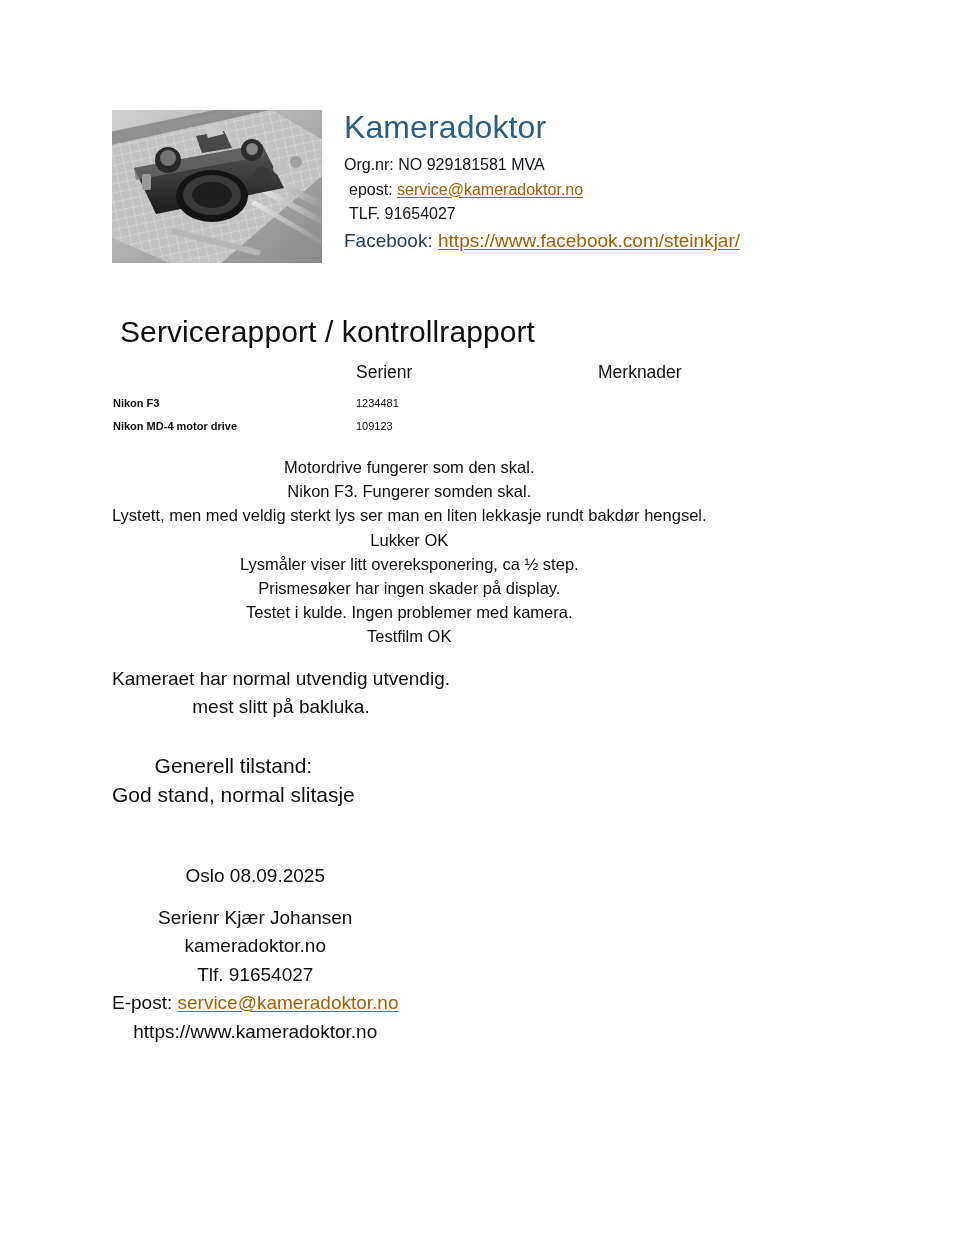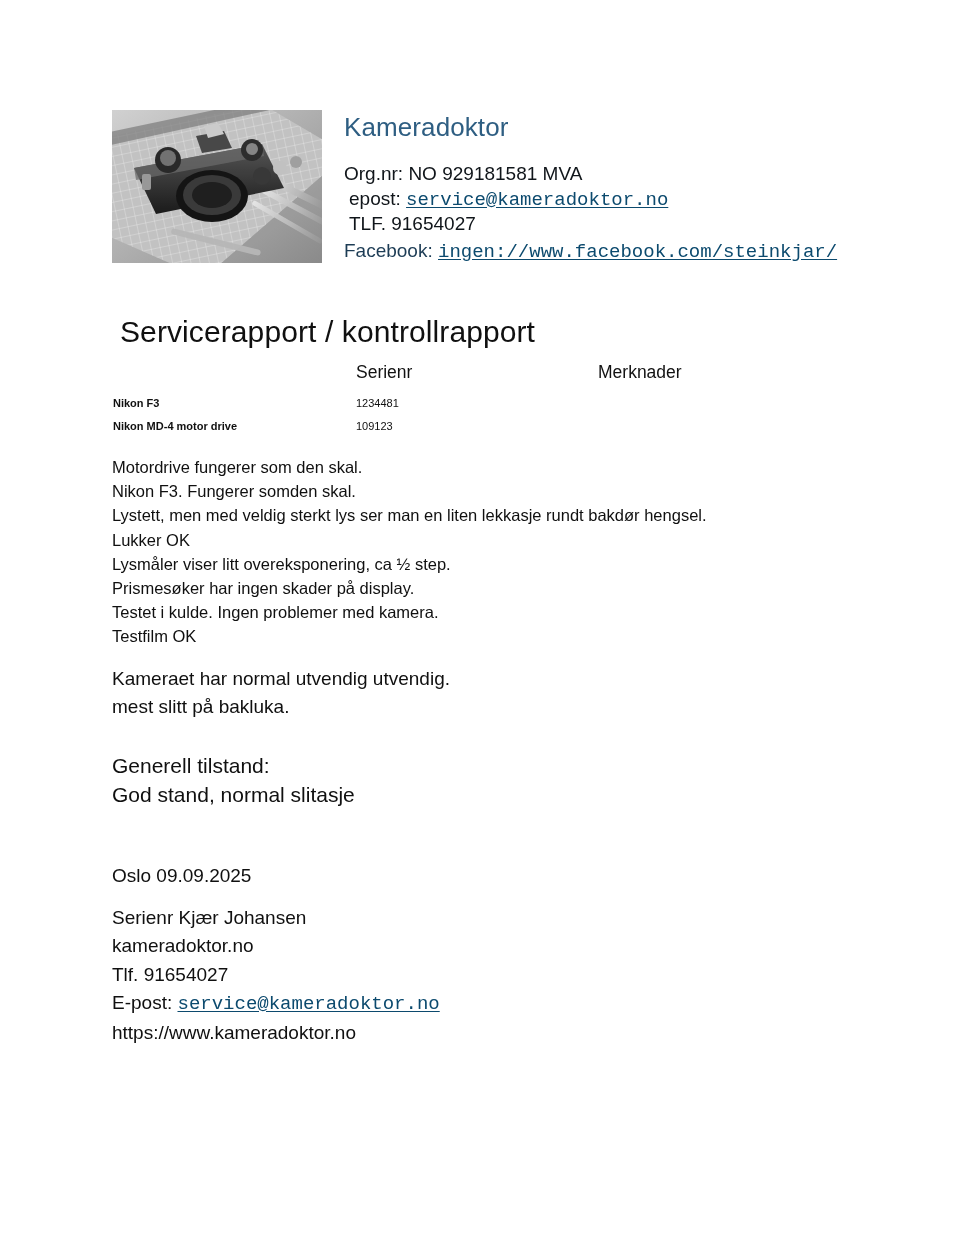--- a/index.html
+++ b/index.html
@@ -43,43 +43,42 @@
   .logo-photo svg { display: block; width: 100%; height: 100%; }
 
   .letterhead-text {
     margin-left: 22px;
     padding-top: 2px;
     display: flex;
     flex-direction: column;
   }
 
   .company-name {
-    font-size: 26px;
+    font-size: 32px;
     line-height: 30px;
     color: #2e5e82;
     letter-spacing: .1px;
-    margin-bottom: 20px;
+    margin-bottom: 11px;
   }
   .lh-line {
-    font-size: 19px;
+    font-size: 16px;
     line-height: 24.5px;
     color: #10151a;
     white-space: nowrap;
   }
   .lh-line.indent { padding-left: 5px; }
   .lh-line.facebook {
     font-size: 19px;
     line-height: 27px;
     color: #1d3c55;
   }
   a.link {
-    color: #0c4a6e;
+    color: #a16207;
     text-decoration: underline;
     text-underline-offset: 2px;
-    font-family: Liberation Mono, monospace;
   }
   .lh-line.facebook a.link { font-size: 19px; }
 
   
   .doc-title {
     position: absolute;
     left: 112px;
     top: 306px;
     font-size: 30px;
     line-height: 36px;
@@ -121,20 +120,21 @@
   .spec-table td.item {
     font-weight: 700;
     padding-left: 9px;
   }
   .spec-table td.serial { font-weight: 400; }
 
   
   .body-block {
     position: absolute;
     left: 112px;
+    text-align: center;
   }
   .findings { top: 455px; }
   .findings .line {
     font-size: 16.5px;
     line-height: 24.2px;
     color: #101010;
     white-space: nowrap;
   }
 
   .wear { top: 665px; }
@@ -228,21 +228,21 @@
 
       <div class="lh-line indent">
         <span>epost:</span>
         <a class="link" href="#">service@kameradoktor.no</a>
       </div>
 
       <div class="lh-line indent">TLF. 91654027</div>
 
       <div class="lh-line facebook">
         <span>Facebook:</span>
-        <a class="link" href="#">ingen://www.facebook.com/steinkjar/</a>
+        <a class="link" href="#">https://www.facebook.com/steinkjar/</a>
       </div>
     </div>
   </div>
 
   <h1 class="doc-title">Servicerapport / kontrollrapport</h1>
 
   <table class="spec-table">
     <thead>
       <tr>
         <th class="col-item"></th>
@@ -279,21 +279,21 @@
     <div class="line">Kameraet har normal utvendig utvendig.</div>
     <div class="line">mest slitt på bakluka.</div>
   </div>
 
   <div class="body-block condition">
     <div class="line">Generell tilstand:</div>
     <div class="line">God stand, normal slitasje</div>
   </div>
 
   <div class="body-block signoff">
-    <div class="line">Oslo 09.09.2025</div>
+    <div class="line">Oslo 08.09.2025</div>
     <div class="spacer"></div>
     <div class="line">Serienr Kjær Johansen</div>
     <div class="line">kameradoktor.no</div>
     <div class="line">Tlf. 91654027</div>
     <div class="line">
       <span>E-post:</span>
       <a class="link" href="#">service@kameradoktor.no</a>
     </div>
     <div class="line">https://www.kameradoktor.no</div>
   </div>

